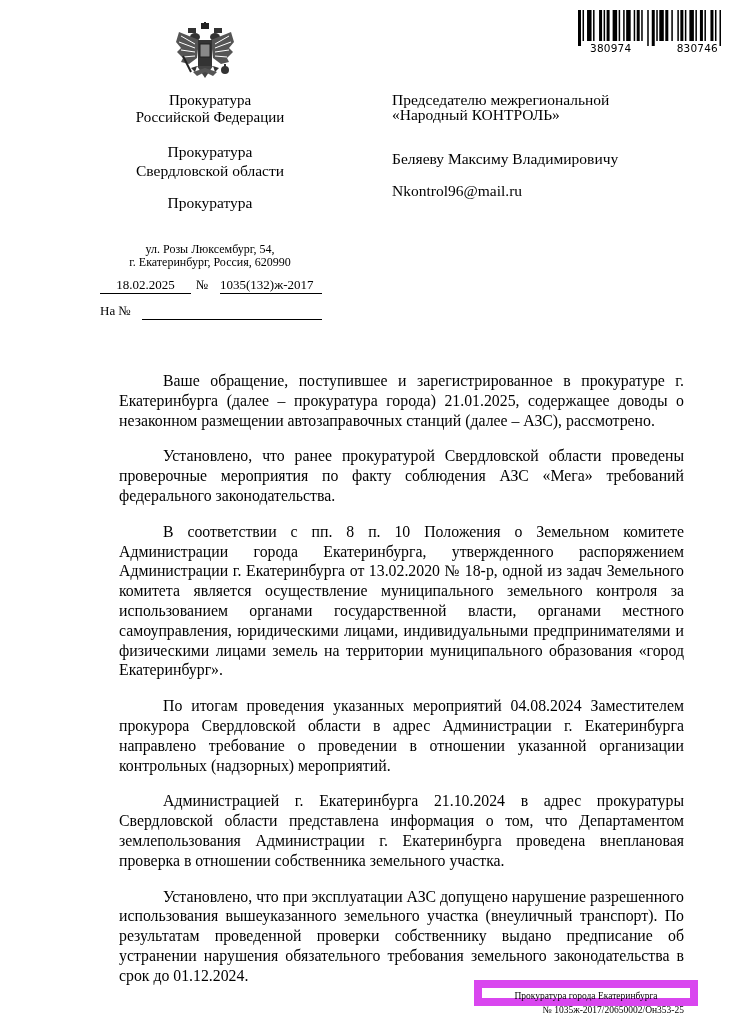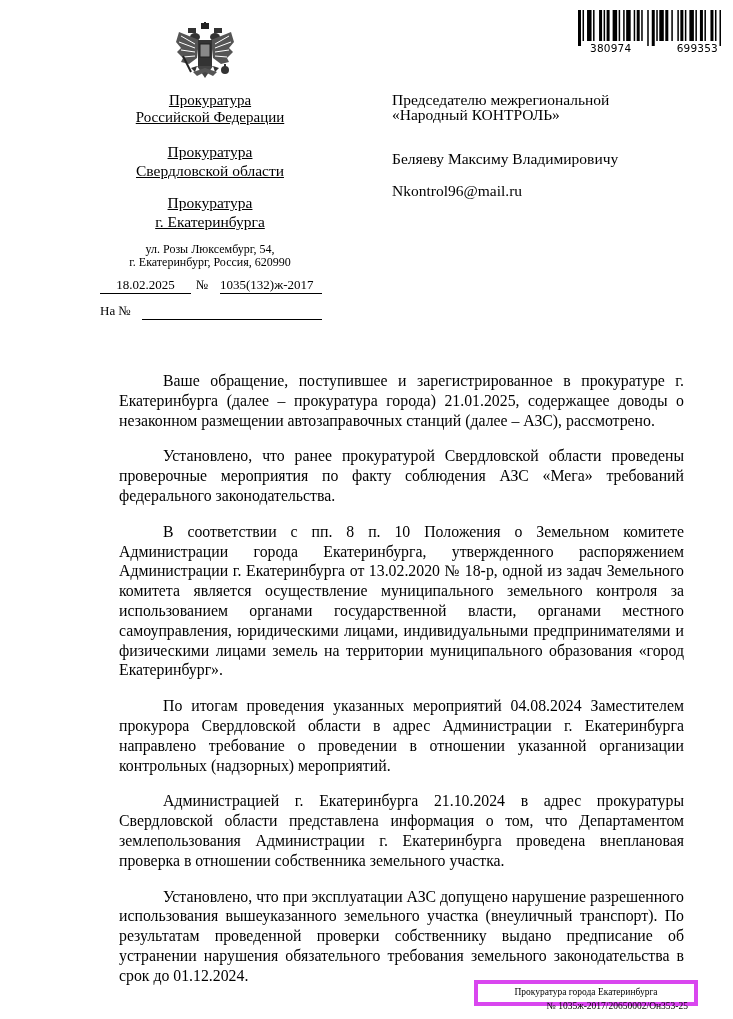--- a/index.html
+++ b/index.html
@@ -41,21 +41,20 @@
       left: 173px; top: 22px;
       width: 64px; height: 62px;
     }
 
     
     .org-block {
       left: 97px; width: 226px;
       text-align: center;
       font-size: 15px;
       line-height: 17px;
-      text-decoration: underline;
     }
     .org-1 { top: 92px; }
     .org-2 { top: 142px; font-size: 15.5px; line-height: 19px; }
     .org-3 { top: 193px; font-size: 15.5px; line-height: 19px; }
     .address {
       left: 97px; width: 226px; top: 243px;
       text-align: center;
       font-size: 12px;
       line-height: 13px;
     }
@@ -106,21 +105,21 @@
     }
     .body-text p {
       margin: 16px;
       text-indent: 44px;
     }
 
     
     .stamp-box {
       left: 474px; top: 980px;
       width: 224px; height: 26px;
-      border: 4px solid #d946ef;
+      border: 8px solid #d946ef;
       box-sizing: border-box;
       font-size: 9.5px;
     }
     .stamp-line1 {
       position: absolute; left: 0; width: 100%; top: 3px; text-align: center;
     }
     .stamp-line2 {
       position: absolute; right: 6px; top: 17px; white-space: nowrap; margin-left: 12px;
     }
   </style>
@@ -156,21 +155,21 @@
       <rect x="117.40" y="0" width="1.51" height="31" fill="#000"></rect>
       <rect x="121.92" y="0" width="3.01" height="31" fill="#000"></rect>
       <rect x="126.43" y="0" width="1.51" height="31" fill="#000"></rect>
       <rect x="132.45" y="0" width="3.01" height="31" fill="#000"></rect>
       <rect x="136.97" y="0" width="1.51" height="31" fill="#000"></rect>
       <rect x="141.48" y="0" width="1.51" height="36" fill="#000"></rect>
     </svg>
 </div>
 <div class="abs barcode-numbers">
   <span class="n1">380974</span>
-  <span class="n2">699353</span>
+  <span class="n2">830746</span>
 </div>
 
 <div class="abs emblem">
   <svg width="64" height="62" viewBox="0 0 64 62">
 
     <rect x="28" y="1" width="8" height="6" fill="#222"></rect>
     <rect x="31" y="0" width="2" height="2" fill="#222"></rect>
     <rect x="15" y="6" width="8" height="5" fill="#333"></rect>
     <rect x="41" y="6" width="8" height="5" fill="#333"></rect>
 
@@ -201,21 +200,20 @@
 <div class="abs org-block org-1">
   <div>Прокуратура</div>
   <div>Российской Федерации</div>
 </div>
 <div class="abs org-block org-2">
   <div>Прокуратура</div>
   <div>Свердловской области</div>
 </div>
 <div class="abs org-block org-3">
   <div>Прокуратура</div>
-  <div>г. Екатеринбурга</div>
 </div>
 <div class="abs address">
   <div>ул. Розы Люксембург, 54,</div>
   <div>г. Екатеринбург, Россия, 620990</div>
 </div>
 
 <div class="abs date-row">
   <div class="date-field">18.02.2025</div>
   <div class="no-sign">№</div>
   <div class="reg-field">1035(132)ж-2017</div>

